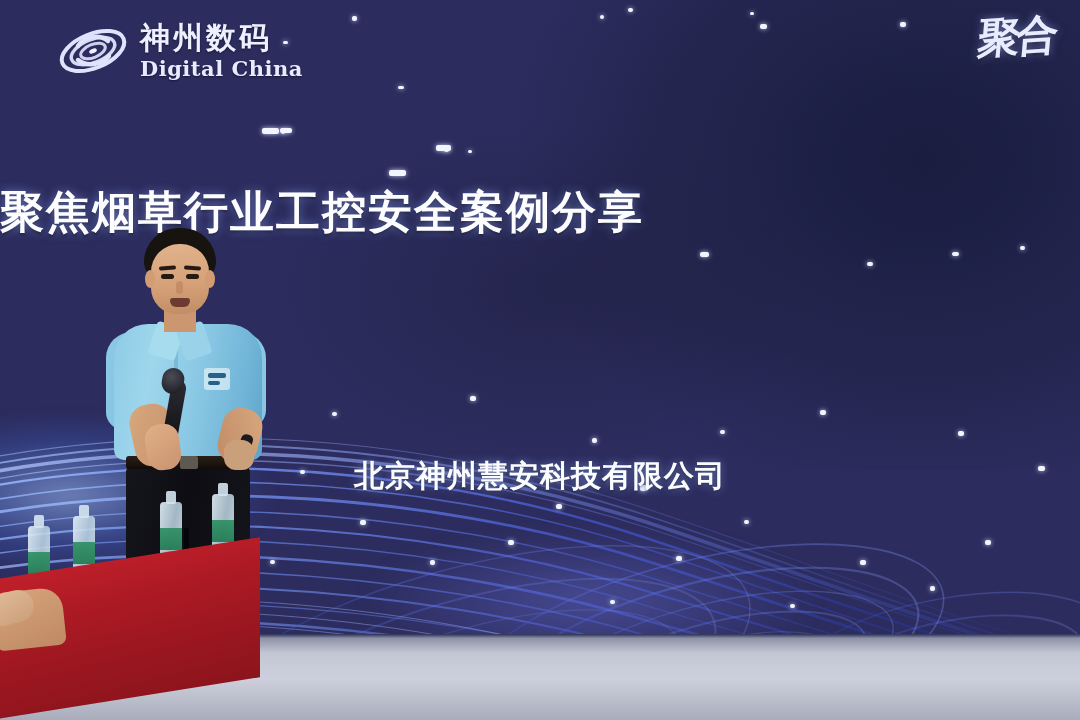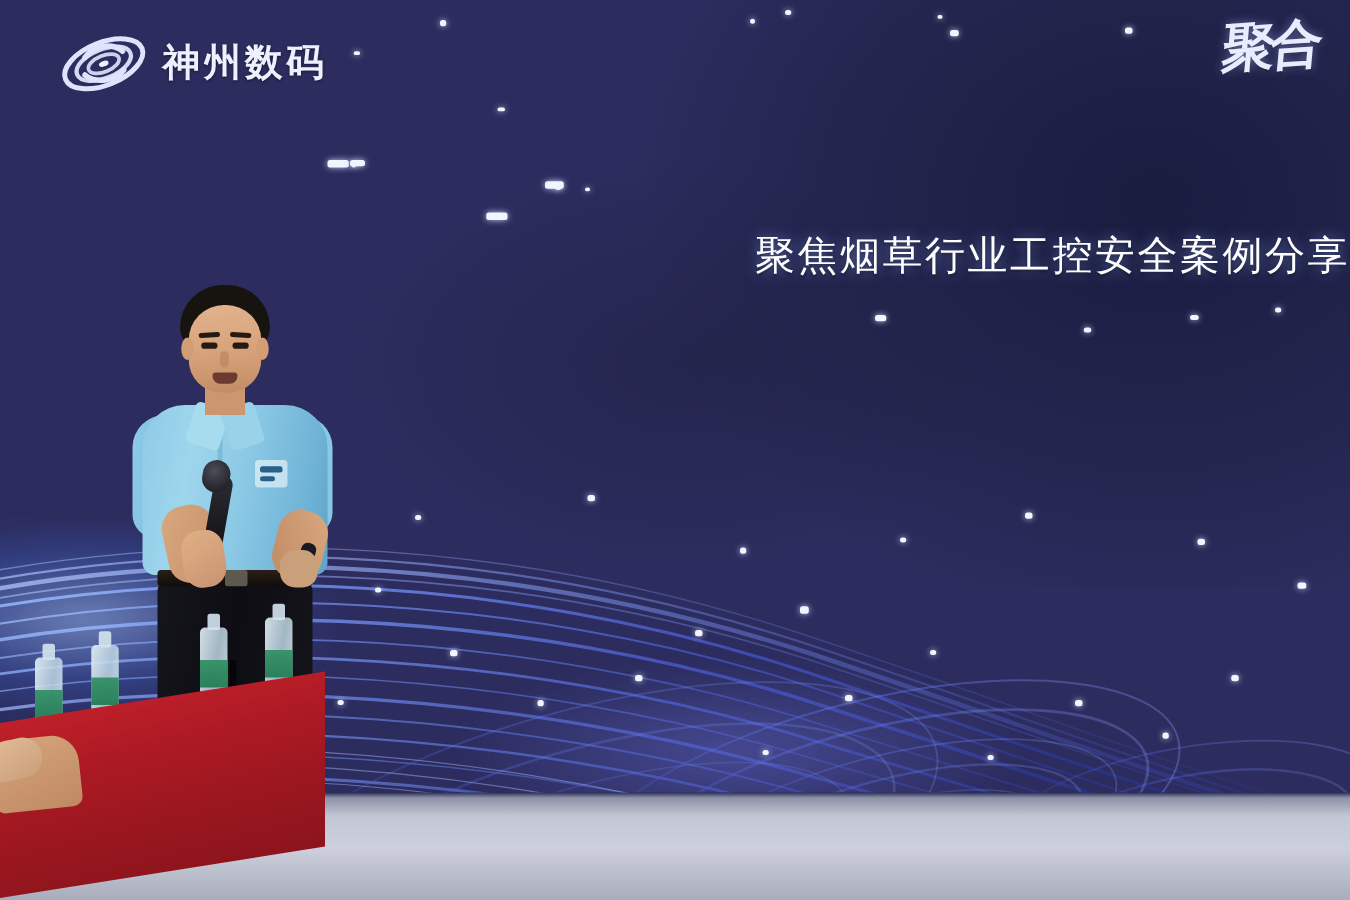--- a/index.html
+++ b/index.html
@@ -43,40 +43,40 @@
     position:absolute;left:330px;bottom:30px;width:640px;height:220px;
     background:radial-gradient(ellipse 320px 100px at 50% 55%, rgba(120,130,245,.35) 0%, rgba(0,0,0,0) 72%);
     filter:blur(10px);pointer-events:none;
   }
 
   
   .particle{position:absolute;background:#f2f4ff;border-radius:2px;box-shadow:0 0 5px rgba(210,225,255,.9);}
 
   
   .main-title{
-    position:absolute;left:0;right:0;top:183px;text-align:right;
-    font-size:32px;font-weight:normal;color:#fdfdff;letter-spacing:2px;
+    position:absolute;left:0;right:0;top:183px;text-align:left;
+    font-size:44px;font-weight:bold;color:#fdfdff;letter-spacing:2px;
     text-shadow:0 0 10px rgba(150,175,255,.55),0 2px 3px rgba(0,0,0,.55);
     font-family:"DejaVu Sans","Liberation Sans",sans-serif;
   }
   .date-line{
     position:absolute;left:0;right:0;top:351px;text-align:center;
     font-size:27px;font-weight:bold;color:#f6f7ff;letter-spacing:1px;
     text-shadow:0 0 8px rgba(140,165,255,.5),0 1px 2px rgba(0,0,0,.5);
     font-family:"DejaVu Sans","Liberation Sans",sans-serif;
   }
   .company-line{
     position:absolute;left:0;right:0;top:456px;text-align:center;
     font-size:30px;font-weight:bold;color:#fbfcff;letter-spacing:1px;
     text-shadow:0 0 9px rgba(150,180,255,.6),0 1px 3px rgba(0,0,0,.5);
     font-family:"DejaVu Sans","Liberation Sans",sans-serif;
   }
 
   
-  .logo-left{position:absolute;left:46px;top:20px;display:flex;align-items:center;gap:10px;}
+  .logo-left{position:absolute;left:56px;top:20px;display:flex;align-items:center;gap:10px;}
   .dc-mark{width:74px;height:62px;}
   .dc-text{display:flex;flex-direction:column;line-height:1;}
   .dc-cn{font-size:30px;font-weight:bold;color:#eef0ff;letter-spacing:3px;
          font-family:"DejaVu Sans","Liberation Sans",sans-serif;
          text-shadow:0 1px 2px rgba(0,0,0,.5);}
   .dc-en{font-size:21px;font-weight:bold;color:#e8ebff;letter-spacing:.5px;margin-top:5px;
          font-family:"DejaVu Serif","Liberation Serif",serif;
          text-shadow:0 1px 2px rgba(0,0,0,.5);}
 
   .logo-right{position:absolute;right:26px;top:18px;text-align:right;}
@@ -318,28 +318,30 @@
         <ellipse cx="37" cy="31" rx="33" ry="17" transform="rotate(-22 37 31)" stroke-width="4"></ellipse>
         <ellipse cx="37" cy="31" rx="23" ry="11.5" transform="rotate(-22 37 31)" stroke-width="3.4" opacity=".95"></ellipse>
         <ellipse cx="37" cy="31" rx="13" ry="6.5" transform="rotate(-22 37 31)" stroke-width="3" opacity=".9"></ellipse>
         <path d="M52 21 C44 14 28 16 22 26" stroke-width="4.4"></path>
         <path d="M22 40 C30 47 47 45 53 36" stroke-width="4.4"></path>
       </g>
       <ellipse cx="37" cy="31" rx="4" ry="2.2" transform="rotate(-22 37 31)" fill="#eef1ff"></ellipse>
     </svg>
     <div class="dc-text">
       <span class="dc-cn">神州数码</span>
+      <span class="dc-en">Digital China</span>
     </div>
   </div>
 
   <div class="logo-right">
     <div class="jh-mark">聚合</div>
   </div>
 
   <div class="main-title">聚焦烟草行业工控安全案例分享</div>
+  <div class="company-line">北京神州慧安科技有限公司</div>
 
   <div class="floor-shadow"></div>
   <div class="floor"></div>
 
   <div class="speaker">
     <div class="sp-legs"></div>
     <div class="sp-legsplit"></div>
     <div class="sp-sleeve-l"></div>
     <div class="sp-sleeve-r"></div>
     <div class="sp-body"></div>

